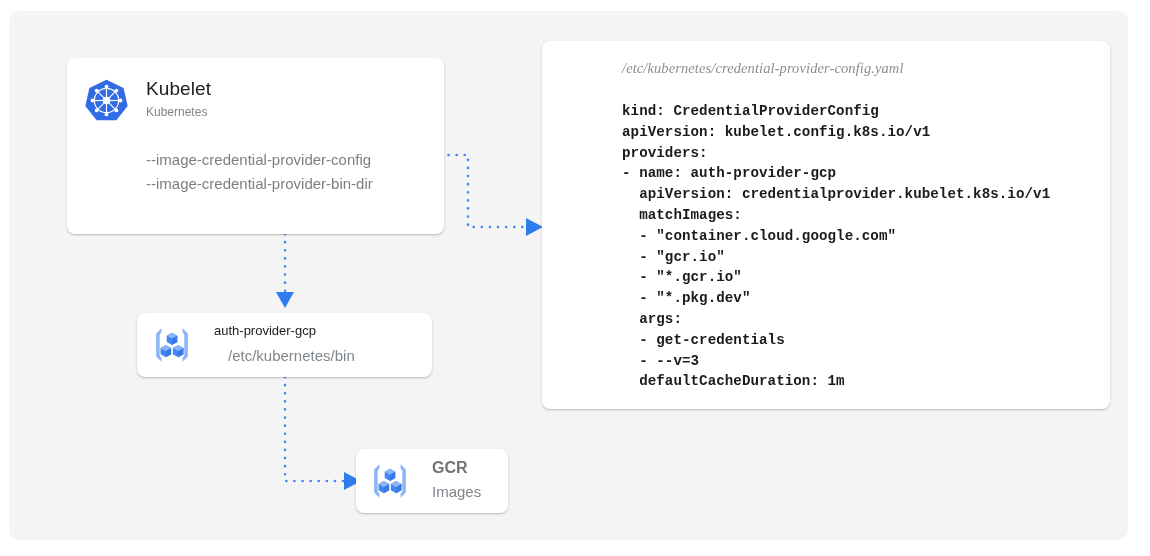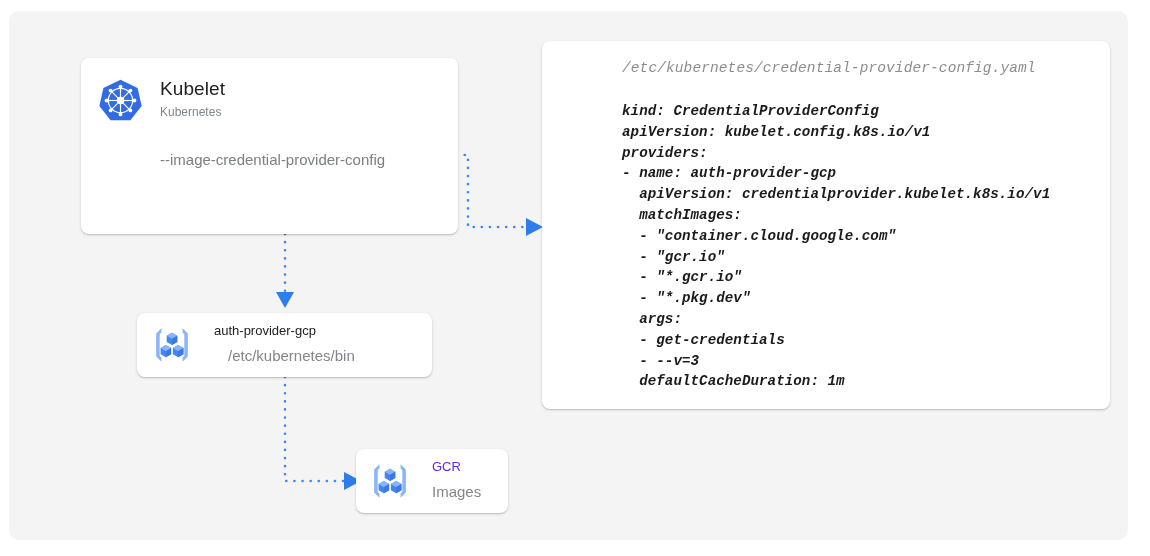--- a/index.html
+++ b/index.html
@@ -28,21 +28,21 @@
   
   .card {
     position: absolute;
     background: #ffffff;
     border-radius: 8px;
     box-shadow: 0 1px 3px rgba(0,0,0,0.16), 0 1px 1px rgba(0,0,0,0.10);
   }
 
   
   .card-kubelet {
-    left: 81px; top: 58px;
+    left: 67px; top: 58px;
     width: 377px; height: 176px;
   }
   .kubelet-icon {
     position: absolute;
     left: 17px; top: 20px;
     width: 45px; height: 45px;
   }
   .kubelet-title {
     position: absolute;
     left: 79px; top: 20px;
@@ -65,31 +65,30 @@
   }
 
   
   .card-yaml {
     left: 542px; top: 41px;
     width: 568px; height: 368px;
   }
   .yaml-path {
     position: absolute;
     left: 80px; top: 19px;
-    font-family: Liberation Mono, monospace;
+    font-family: Liberation Serif, serif;
     font-style: italic;
     font-size: 14.5px;
     color: #8a8e92;
     letter-spacing: .1px;
   }
   .yaml-body {
     position: absolute;
     left: 80px; top: 60px;
     font-family: "Liberation Mono", "DejaVu Sans Mono", monospace;
-    font-style: italic;
     font-weight: bold;
     font-size: 14.2px;
     color: #1b1b1b;
     line-height: 20.8px;
     white-space: pre;
     letter-spacing: .05px;
   }
 
   
   .card-auth {
@@ -120,22 +119,23 @@
     width: 152px; height: 64px;
   }
   .gcr-icon {
     position: absolute;
     left: 12px; top: 10px;
     width: 44px; height: 44px;
   }
   .gcr-title {
     position: absolute;
     left: 76px; top: 10px;
-    font-size: 13px;
-    color: #6d28d9;
+    font-size: 16px;
+    color: #737373;
+    font-weight: bold;
   }
   .gcr-sub {
     position: absolute;
     left: 76px; top: 34px;
     font-size: 15px;
     color: #80868b;
   }
 
   
   .wires {
@@ -199,20 +199,21 @@
           <circle cx="72" cy="72" r="4.2"></circle>
           <circle cx="72" cy="28" r="4.2"></circle>
           <circle cx="28" cy="72" r="4.2"></circle>
         </g>
       </svg>
     </span>
     <div class="kubelet-title">Kubelet</div>
     <div class="kubelet-sub">Kubernetes</div>
     <div class="kubelet-flags">
       <div>--image-credential-provider-config</div>
+      <div>--image-credential-provider-bin-dir</div>
     </div>
   </div>
 
   <div class="card card-yaml">
     <div class="yaml-path">/etc/kubernetes/credential-provider-config.yaml</div>
     <pre class="yaml-body">kind: CredentialProviderConfig
 apiVersion: kubelet.config.k8s.io/v1
 providers:
 - name: auth-provider-gcp
   apiVersion: credentialprovider.kubelet.k8s.io/v1

